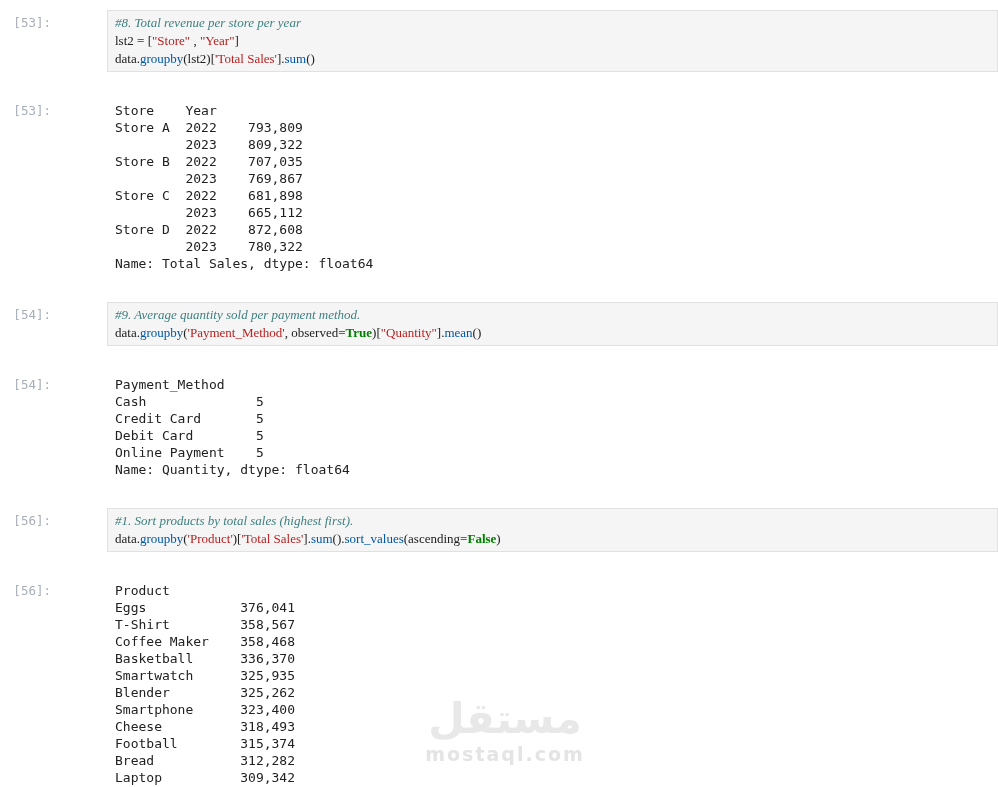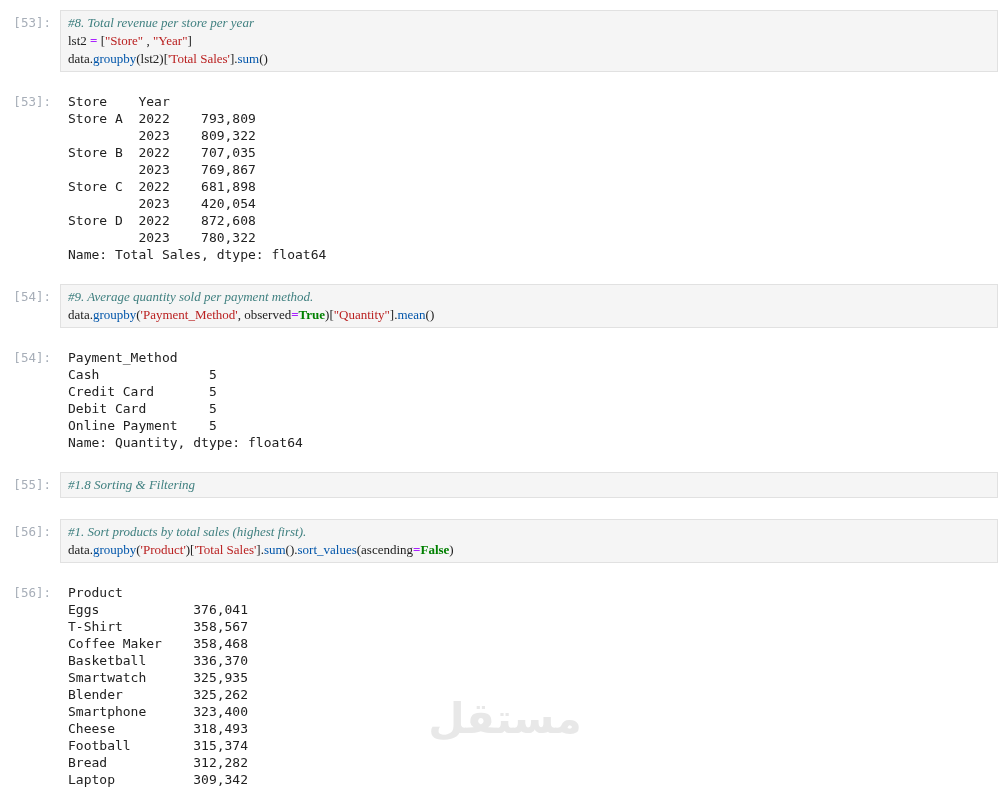--- a/index.html
+++ b/index.html
@@ -2,21 +2,21 @@
 <html style="--cell-bg: #f5f5f5; --cell-border: #e1e1e1; --prompt: #a7aeb8; --text: #212121; --comment: #408080; --string: #ba2121; --keyword: #008000; --operator: #aa22ff; --method: #0055aa;"><head>
 <meta charset="utf-8">
 <style>
   * { margin:0; padding:0; box-sizing:border-box; }
   html, body { background:#ffffff; }
   body {
     width:998px; height:787px; overflow:hidden; position:relative;
     font-family:"DejaVu Sans Mono","Liberation Mono",monospace;
   }
   #notebook { padding-top:10px; }
-  .row { display:flex; align-items:flex-start; margin-bottom:21px; }
+  .row { display:flex; align-items:flex-start; margin-bottom:30px;gap:47px; }
   .prompt {
     width:60px; flex:0 0 60px; text-align:right; padding-right:9px;
     font-size:12.5px; color:var(--prompt); user-select:none;
   }
   .in .prompt { line-height:18px; padding-top:4px; }
   .out .prompt { line-height:17px; }
   .editor {
     flex:1; background:var(--cell-bg);
     border:1px solid var(--cell-border);
     padding:3px 7px; min-height:24px; cursor:text;
@@ -61,47 +61,41 @@
     </div>
     <div class="row out">
       <div class="prompt">[53]:</div>
       <div class="outwrap">
         <pre>Store    Year
 Store A  2022    793,809
          2023    809,322
 Store B  2022    707,035
          2023    769,867
 Store C  2022    681,898
-         2023    420,054
+         2023    665,112
 Store D  2022    872,608
          2023    780,322
 Name: Total Sales, dtype: float64</pre>
       </div>
     </div>
     <div class="row in">
       <div class="prompt">[54]:</div>
       <div class="editor">
         <pre class="code"><div><span class="tok-comment">#9. Average quantity sold per payment method.</span></div><div><span class="tok-plain">data.</span><span class="tok-method">groupby</span><span class="tok-plain">(</span><span class="tok-string">'Payment_Method'</span><span class="tok-plain">, observed</span><span class="tok-operator">=</span><span class="tok-keyword">True</span><span class="tok-plain">)[</span><span class="tok-string">"Quantity"</span><span class="tok-plain">].</span><span class="tok-method">mean</span><span class="tok-plain">()</span></div></pre>
       </div>
     </div>
     <div class="row out">
       <div class="prompt">[54]:</div>
       <div class="outwrap">
         <pre>Payment_Method
 Cash              5
 Credit Card       5
 Debit Card        5
 Online Payment    5
 Name: Quantity, dtype: float64</pre>
-      </div>
-    </div>
-    <div class="row in">
-      <div class="prompt">[55]:</div>
-      <div class="editor">
-        <pre class="code"><div><span class="tok-comment">#1.8 Sorting &amp; Filtering</span></div></pre>
       </div>
     </div>
     <div class="row in">
       <div class="prompt">[56]:</div>
       <div class="editor">
         <pre class="code"><div><span class="tok-comment">#1. Sort products by total sales (highest first).</span></div><div><span class="tok-plain">data.</span><span class="tok-method">groupby</span><span class="tok-plain">(</span><span class="tok-string">'Product'</span><span class="tok-plain">)[</span><span class="tok-string">'Total Sales'</span><span class="tok-plain">].</span><span class="tok-method">sum</span><span class="tok-plain">().</span><span class="tok-method">sort_values</span><span class="tok-plain">(ascending</span><span class="tok-operator">=</span><span class="tok-keyword">False</span><span class="tok-plain">)</span></div></pre>
       </div>
     </div>
     <div class="row out">
       <div class="prompt">[56]:</div>
@@ -120,13 +114,14 @@
 Laptop          309,342
 Microwave       309,317
 Sneakers        283,568
 Jacket          283,198</pre>
       </div>
     </div>
   </div>
 
 <div class="watermark">
   <div class="wm-ar">مستقل</div>
+  <div class="wm-domain">mostaql.com</div>
 </div>
 
 </body></html>

